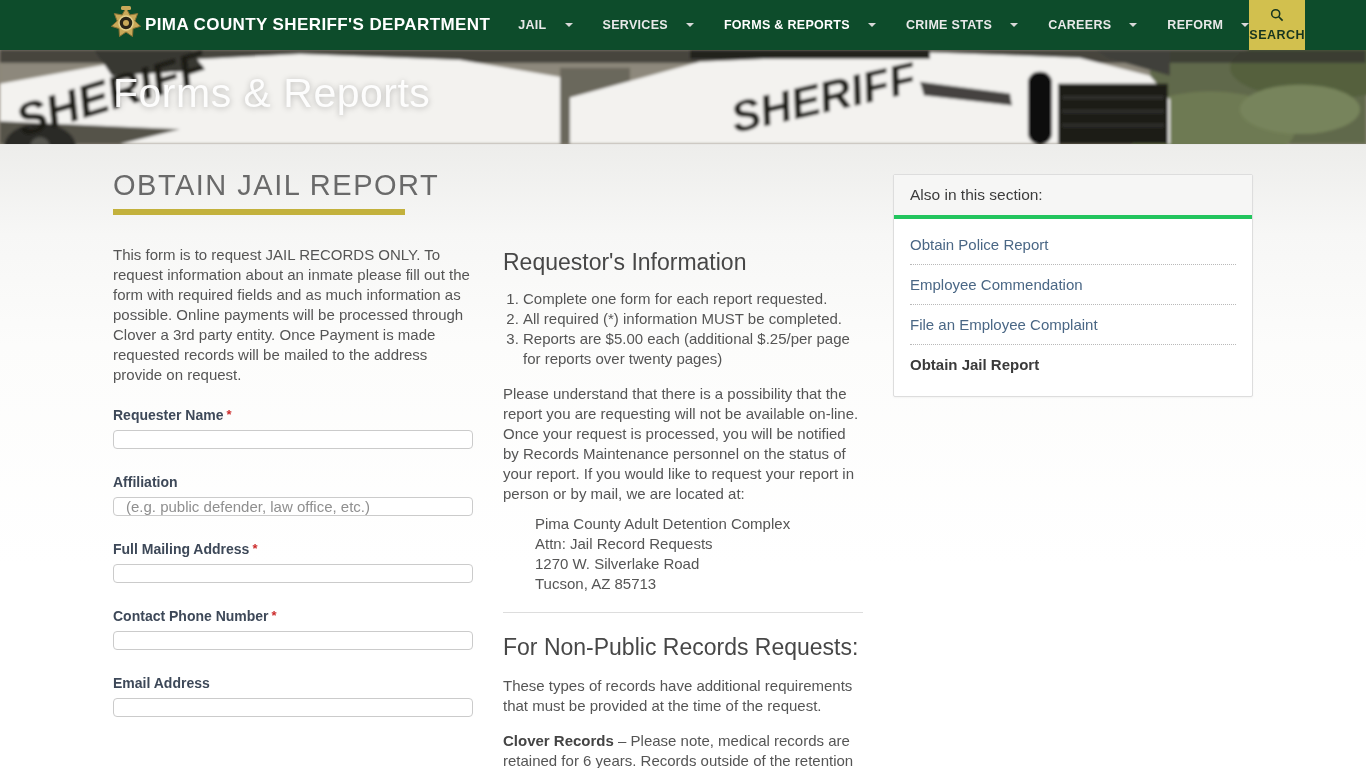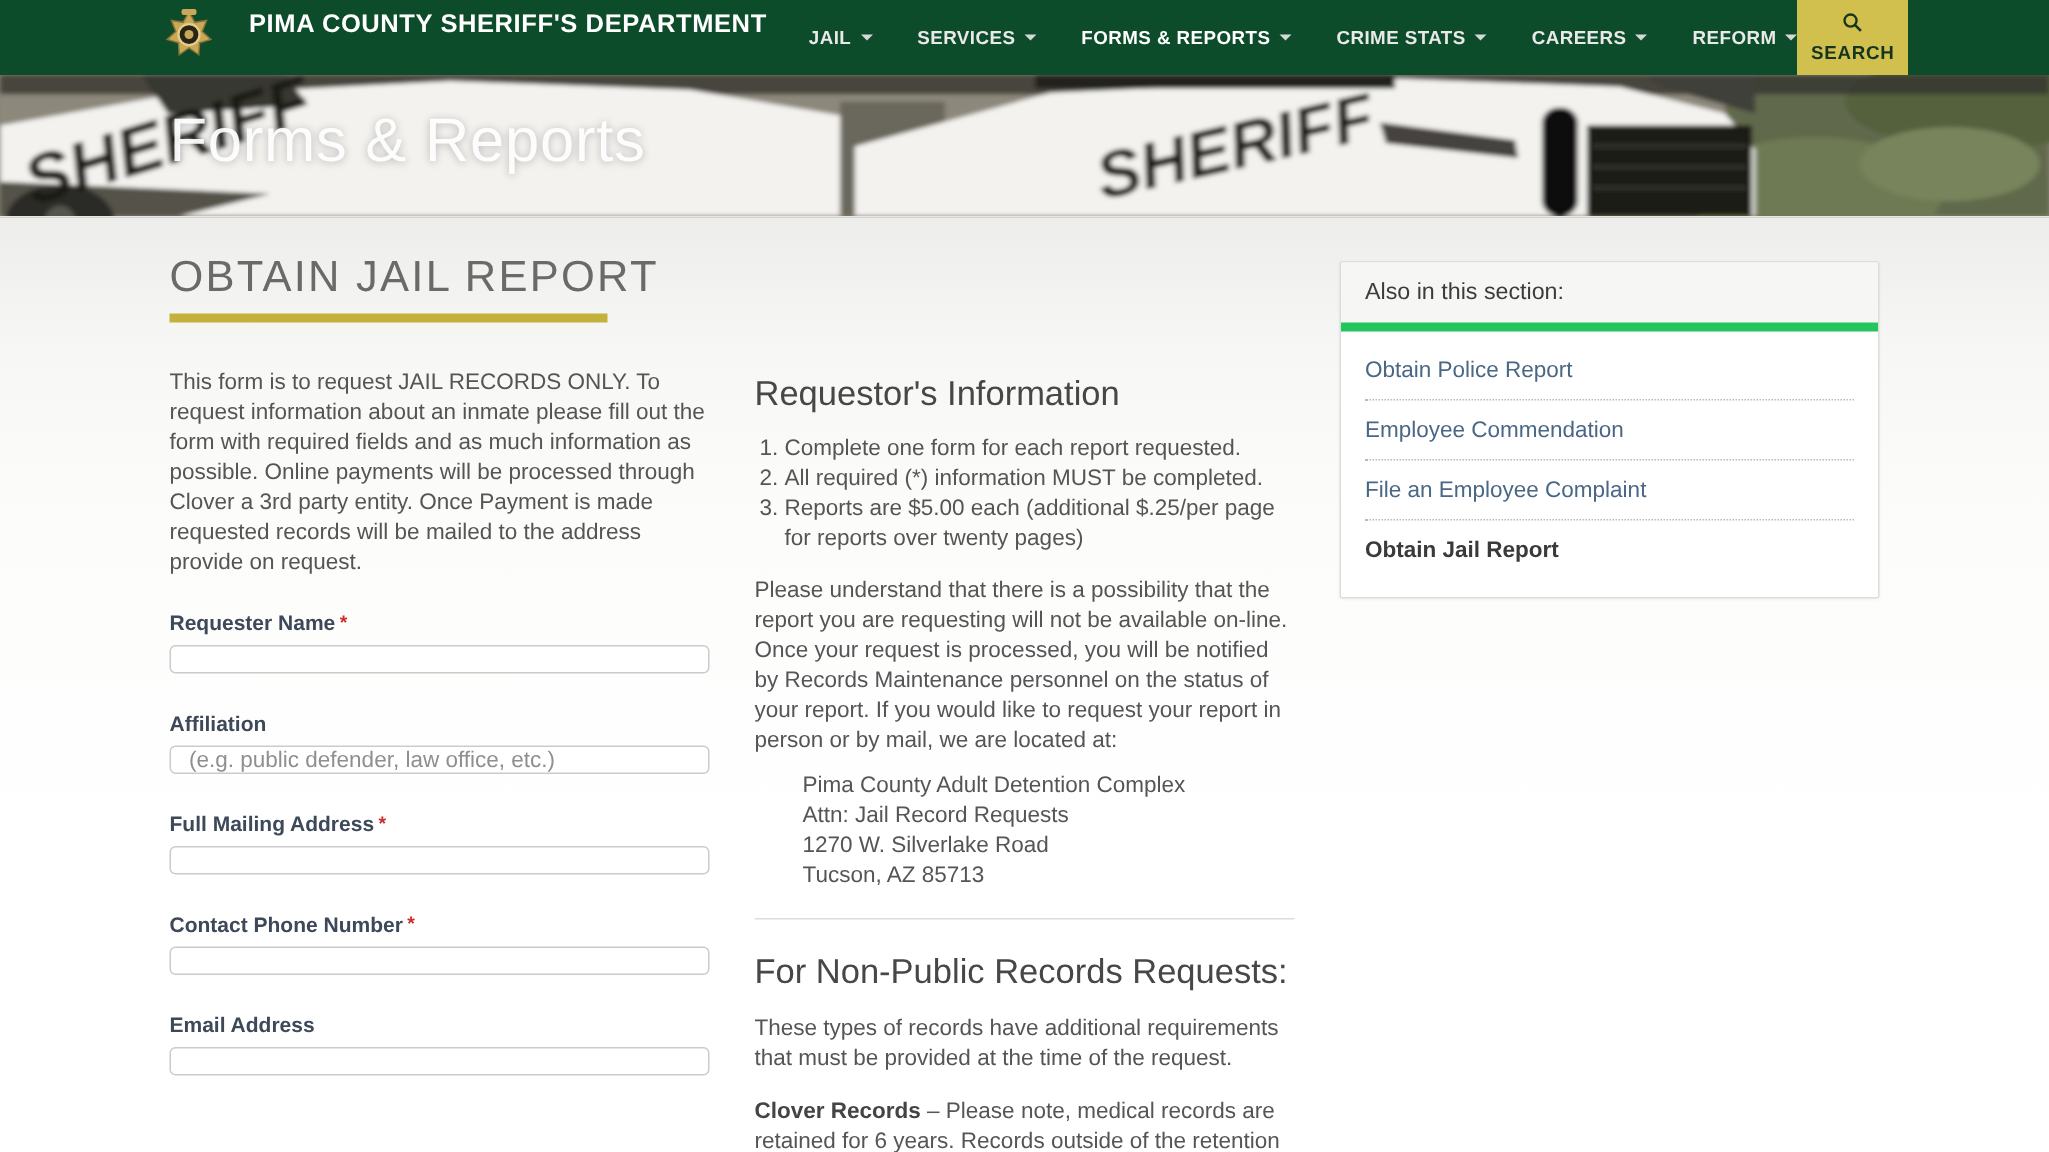--- a/index.html
+++ b/index.html
@@ -9,27 +9,27 @@
     width:1366px; height:768px; overflow:hidden;
     font-family:"Liberation Sans", sans-serif;
     background:#ffffff;
   }
 
   
   .topnav {
     height:50px; background:#0d4c2b;
     display:flex; align-items:center;
   }
-  .brand { display:flex; gap:24px; margin-left:110px; cursor:pointer; }
+  .brand { display:flex; align-items:center; gap:3px; margin-left:110px; cursor:pointer; }
   .badge svg { width:32px; height:38px; display:block; }
   .brand-text { color:#ffffff; font-size:17px; font-weight:bold; letter-spacing:0.4px; white-space:nowrap; }
   .menu { display:flex; gap:30px; margin-left:28px; }
   .menu-item {
     color:#e9e9e9; font-size:12.5px; font-weight:bold; letter-spacing:0.3px;
-    display:flex; align-items:center; gap:6px; cursor:pointer; white-space:nowrap;
+    display:flex; align-items:center; gap:18px; cursor:pointer; white-space:nowrap;
   }
   .menu-item.active { color:#ffffff; }
   .caret {
     width:0; height:0; display:inline-block;
     border-left:4px solid transparent; border-right:4px solid transparent;
     border-top:4px solid #d8d8d8;
   }
   .search-btn {
     margin-left:auto; margin-right:94px;
     width:100px; height:50px; background:#d2c04e; color:#16351f;
@@ -84,21 +84,21 @@
   .h3-second { margin-top:21px !important; }
   .medical strong { color:#444; }
 
   
   .sidebar { padding-top:5px; }
   .sidebar-box {
     background:#fff; border:1px solid #ddd; border-radius:2px;
     box-shadow:0 1px 2px rgba(0,0,0,0.04);
   }
   .sidebar-head {
-    background:#f6f6f5; border-bottom:6px solid #22c55e;
+    background:#f6f6f5; border-bottom:4px solid #22c55e;
     padding:11px 16px; font-size:15.5px; color:#3c3c3c;
   }
   .sidebar-links { padding:6px 16px 12px 16px; }
   .slink {
     display:block; padding:11px 0; font-size:15px; color:#4a6785;
     border-bottom:1px dotted #b9b9b9; cursor:pointer; text-decoration:none;
   }
   .slink:last-child { border-bottom:none; }
   .slink.current { color:#3a3a3a; font-weight:bold; }
 </style>

